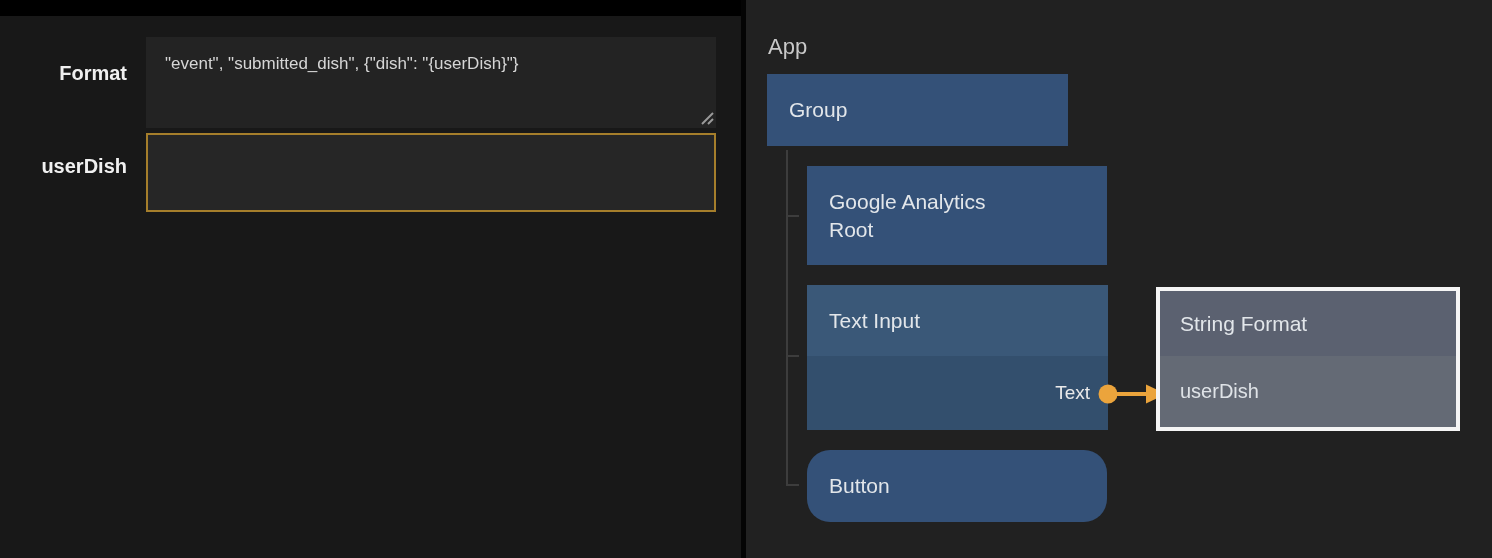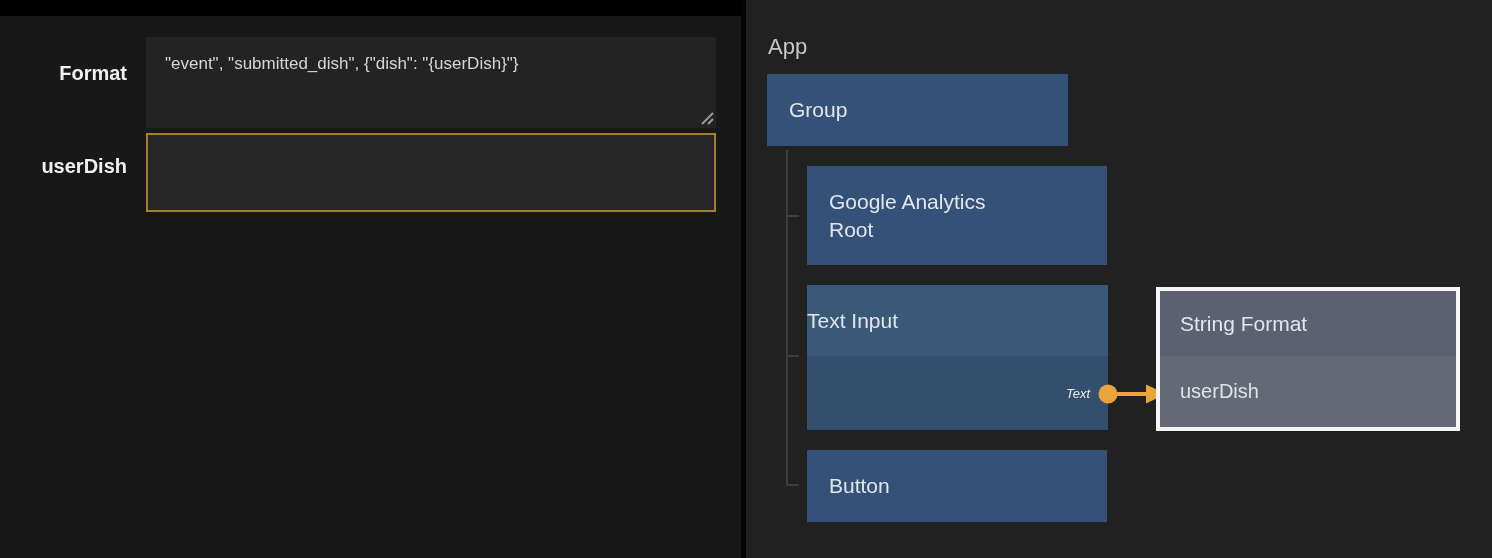--- a/index.html
+++ b/index.html
@@ -48,30 +48,30 @@
     position:absolute; left:22px; top:18px;
     color:var(--text-dim); font-size:22px; line-height:26px;margin-top:16px;
   }
   .node{
     position:absolute; display:flex; align-items:center;
     background:var(--node-blue); color:var(--text-node);
     font-size:21px; padding-left:22px; cursor:default;
   }
   #node-group{left:21px; top:74px; width:301px; height:72px;}
   #node-ga-root{left:61px; top:166px; width:300px; height:99px; line-height:28px; white-space:pre-line;}
-  #node-button{left:61px; top:450px; width:300px; height:72px;}
+  #node-button{left:61px; top:450px; width:300px; height:72px;border-radius:23px;}
 
   #node-text-input{position:absolute; left:61px; top:285px; width:301px; height:145px;}
   #node-text-input .node-header{
     height:71px; background:var(--node-blue-header); display:flex; align-items:center;
-    color:var(--text-node); font-size:21px;
+    padding-left:22px; color:var(--text-node); font-size:21px;
   }
   #node-text-input .node-ports{
     height:74px; background:var(--node-blue-port); display:flex; align-items:center;
-    justify-content:flex-end; padding-right:18px; color:#eaeaea; font-size:13px;font-style:italic;
+    justify-content:flex-end; padding-right:18px; color:#eaeaea; font-size:19px;
   }
 
   #node-string-format{
     position:absolute; left:410px; top:287px; width:304px; height:144px;
     border:4px solid var(--selection-white); background:var(--node-gray-body);
   }
   #node-string-format .node-header{
     height:65px; background:var(--node-gray-header); display:flex; align-items:center;
     padding-left:20px; color:var(--text-node); font-size:21px;
   }

